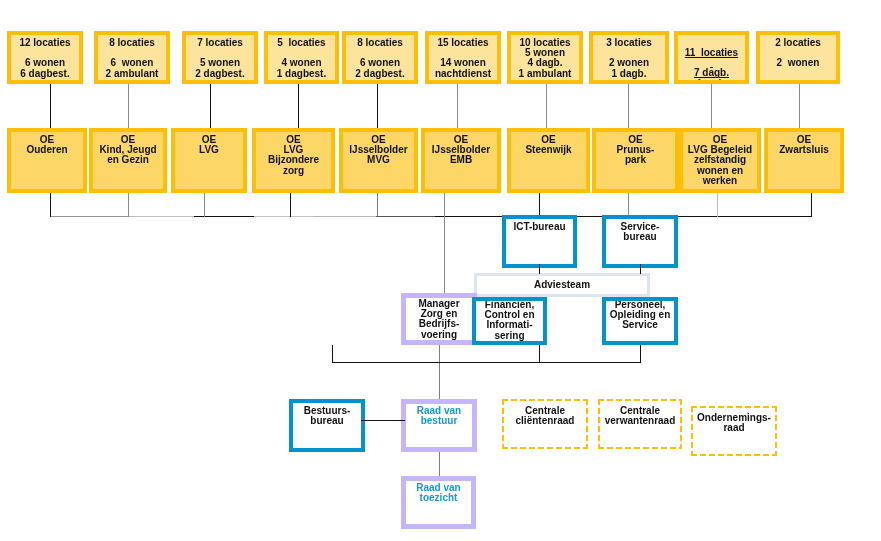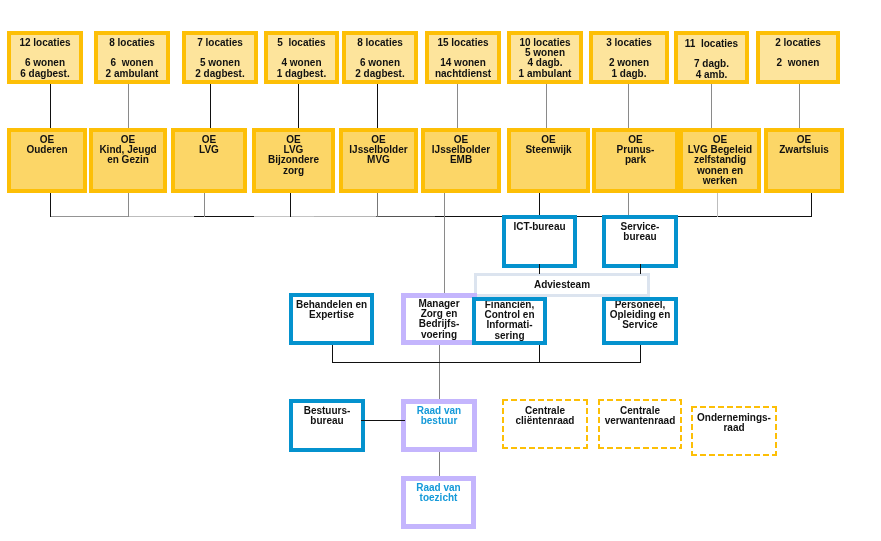--- a/index.html
+++ b/index.html
@@ -102,21 +102,21 @@
   </div>
     <div class="node kind-locatie" style="left: 589px; top: 31px; width: 80px; height: 53px;">
     <div class="inner" style="margin-top: 3px;">
         <div class="tx">3 locaties</div>
         <div class="tx">&nbsp;</div>
         <div class="tx">2 wonen</div>
         <div class="tx">1 dagb.</div>
       </div>
   </div>
     <div class="node kind-locatie" style="left: 674px; top: 31px; width: 75px; height: 53px;">
-    <div class="inner" style="margin-top: 4px;">
+    <div class="inner" style="margin-top: 13px; text-decoration: underline;">
         <div class="tx">11  locaties</div>
         <div class="tx">&nbsp;</div>
         <div class="tx">7 dagb.</div>
         <div class="tx">4 amb.</div>
       </div>
   </div>
     <div class="node kind-locatie" style="left: 756px; top: 31px; width: 84px; height: 53px;">
     <div class="inner" style="margin-top: 3px;">
         <div class="tx">2 locaties</div>
         <div class="tx">&nbsp;</div>
@@ -230,26 +230,20 @@
     <div class="inner" style="margin-top: 3px; text-align: center;">
         <div class="tx">Service-</div>
         <div class="tx">bureau</div>
       </div>
   </div>
     <div class="node kind-advies" style="left: 474px; top: 273px; width: 176px; height: 24px;">
     <div class="inner" style="margin-top: 0px;">
         <div class="tx">Adviesteam</div>
       </div>
   </div>
-    <div class="node kind-blue" style="left: 289px; top: 293px; width: 85px; height: 52px;">
-    <div class="inner" style="margin-top: 3px;">
-        <div class="tx">Behandelen en</div>
-        <div class="tx">Expertise</div>
-      </div>
-  </div>
     <div class="node kind-yellow" style="left: 401px; top: 293px; width: 76px; height: 52px;">
     <div class="inner" style="margin-top: 1px;">
         <div class="tx">Manager</div>
         <div class="tx">Zorg en</div>
         <div class="tx">Bedrijfs-</div>
         <div class="tx">voering</div>
       </div>
   </div>
     <div class="node kind-blue" style="left: 472px; top: 297px; width: 75px; height: 48px;">
     <div class="inner" style="margin-top: -1px;">

